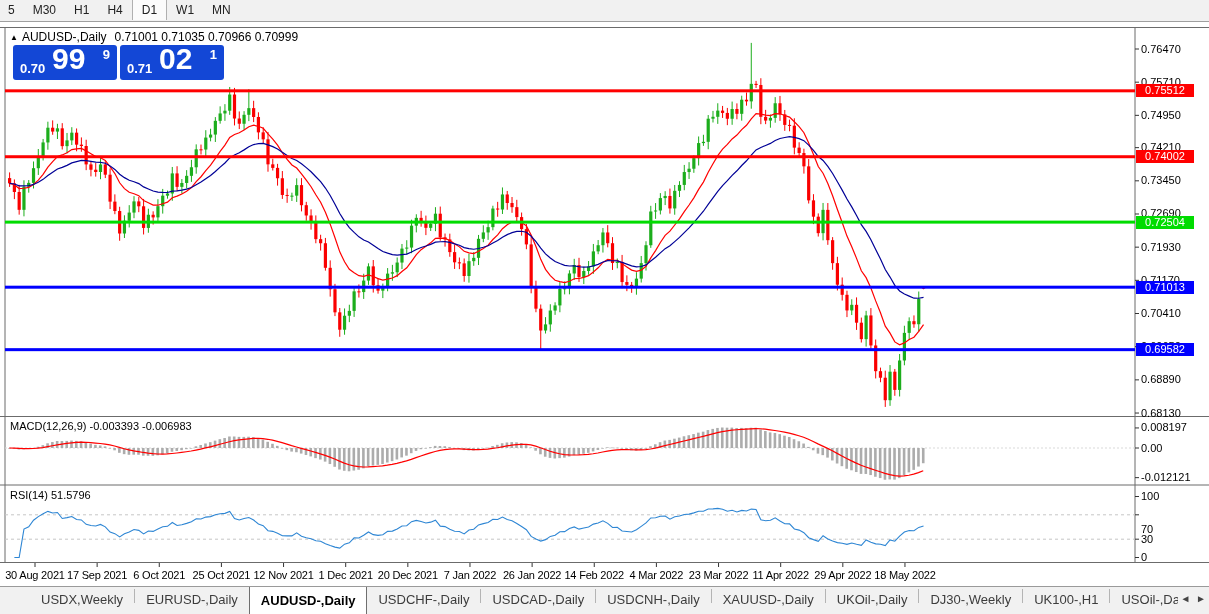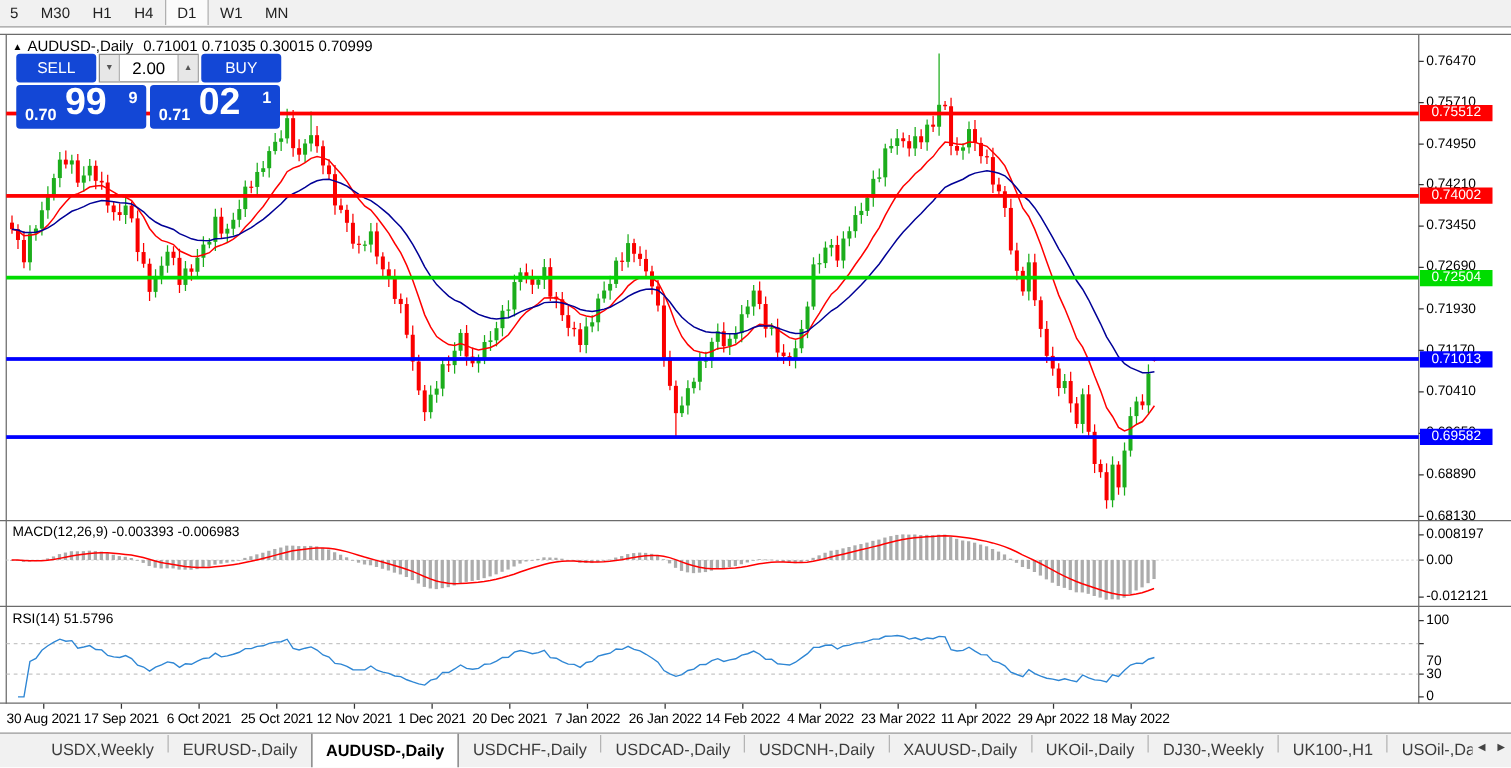--- a/index.html
+++ b/index.html
@@ -726,33 +726,24 @@
       <line x1="532.12" y1="563" x2="532.12" y2="567" stroke="#333"></line>
       <line x1="594.26" y1="563" x2="594.26" y2="567" stroke="#333"></line>
       <line x1="656.4" y1="563" x2="656.4" y2="567" stroke="#333"></line>
       <line x1="718.54" y1="563" x2="718.54" y2="567" stroke="#333"></line>
       <line x1="780.6800000000001" y1="563" x2="780.6800000000001" y2="567" stroke="#333"></line>
       <line x1="842.82" y1="563" x2="842.82" y2="567" stroke="#333"></line>
       <line x1="904.96" y1="563" x2="904.96" y2="567" stroke="#333"></line>
     </svg>
 
   <div id="chart-title">
-    <span class="tri">▲</span><span class="sym">AUDUSD-,Daily</span><span>0.71001 0.71035 0.30015 0.70999</span>
+    <span class="tri">▲</span><span class="sym">AUDUSD-,Daily</span><span>0.71001 0.71035 0.70966 0.70999</span>
   </div>
 
   <div id="trade-panel">
-    <div class="tp-row1">
-      <div class="tp-btn">SELL</div>
-      <div class="vol-group">
-        <div class="vol-btn dn"><span>▼</span></div>
-        <div class="vol-val">2.00</div>
-        <div class="vol-btn up"><span>▲</span></div>
-      </div>
-      <div class="tp-btn">BUY</div>
-    </div>
     <div class="tp-row2">
       <div class="price-box">
         <span class="pb-base">0.70</span>
         <span class="pb-big">99</span>
         <span class="pb-sup">9</span>
       </div>
       <div class="price-box">
         <span class="pb-base">0.71</span>
         <span class="pb-big">02</span>
         <span class="pb-sup">1</span>

